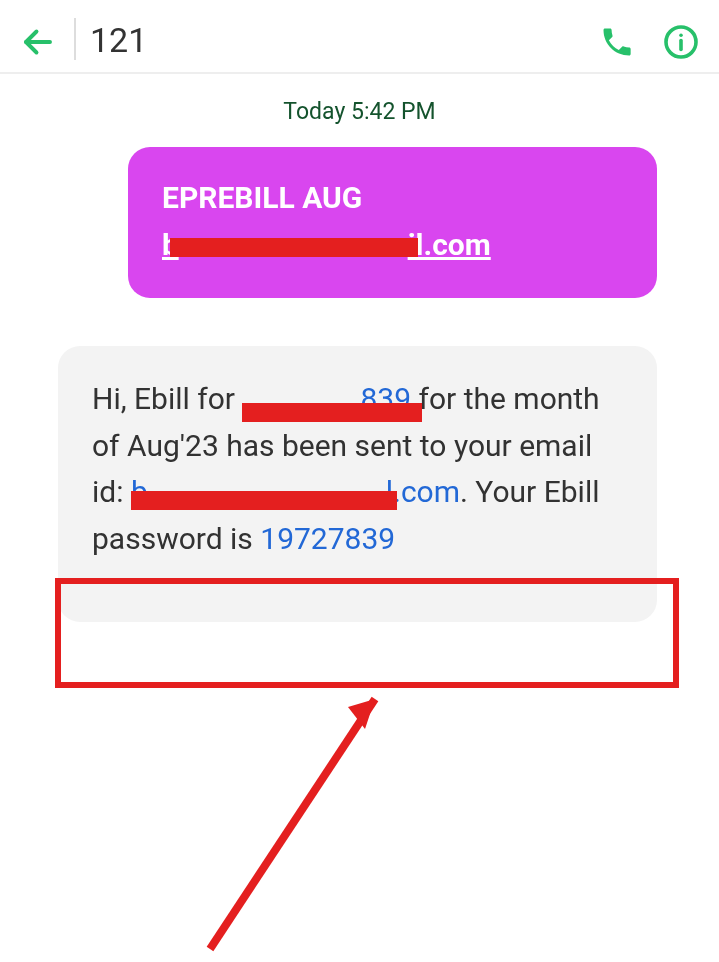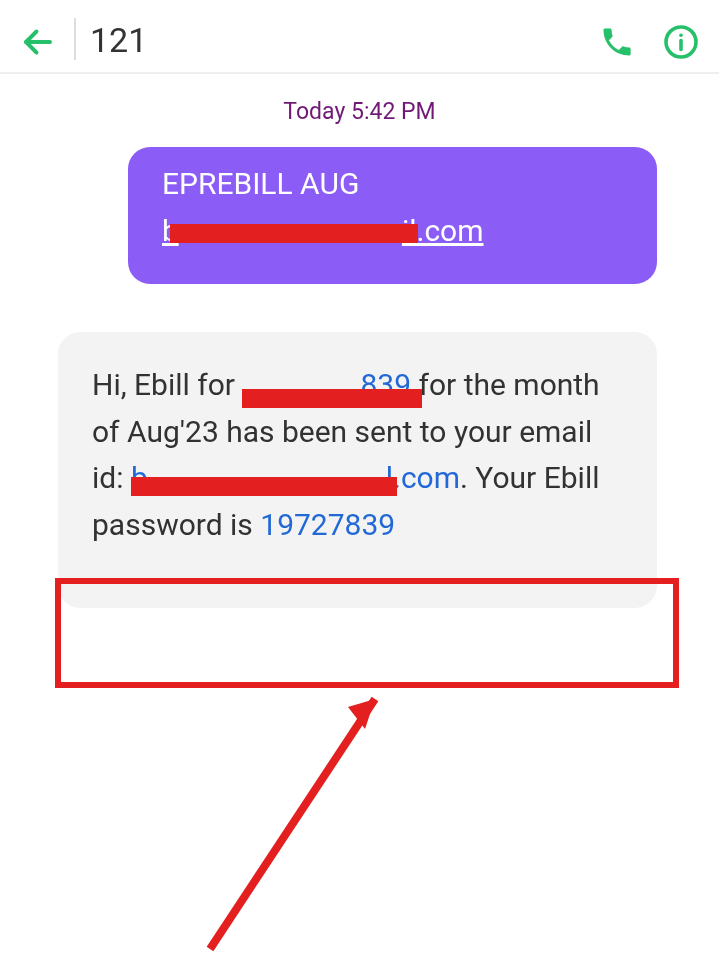--- a/index.html
+++ b/index.html
@@ -40,32 +40,33 @@
       height: 36px;
       color: #27c06a;
       cursor: pointer;
       margin-left: 28px;
     }
     .messages {
       padding: 14px 0;
     }
     .timestamp {
       text-align: center;
-      color: #701a75;
+      color: #14532d;
       font-size: 23px;
       margin: 10px 0 22px 0;
     }
     .bubble-out {
-      background: #8b5cf6;
+      background: #d946ef;
       color: #fff;
       border-radius: 22px;
-      padding: 14px 34px 30px 34px;
+      padding: 28px 34px 30px 34px;
       margin: 0 62px 0 128px;
       font-size: 30px;
       line-height: 1.55;
+      font-weight: bold;
     }
     .bubble-out .line1 {
       display: block;
     }
     .bubble-out .email-line {
       text-decoration: underline;
       display: inline-block;
       position: relative;
     }
     .bubble-in {

